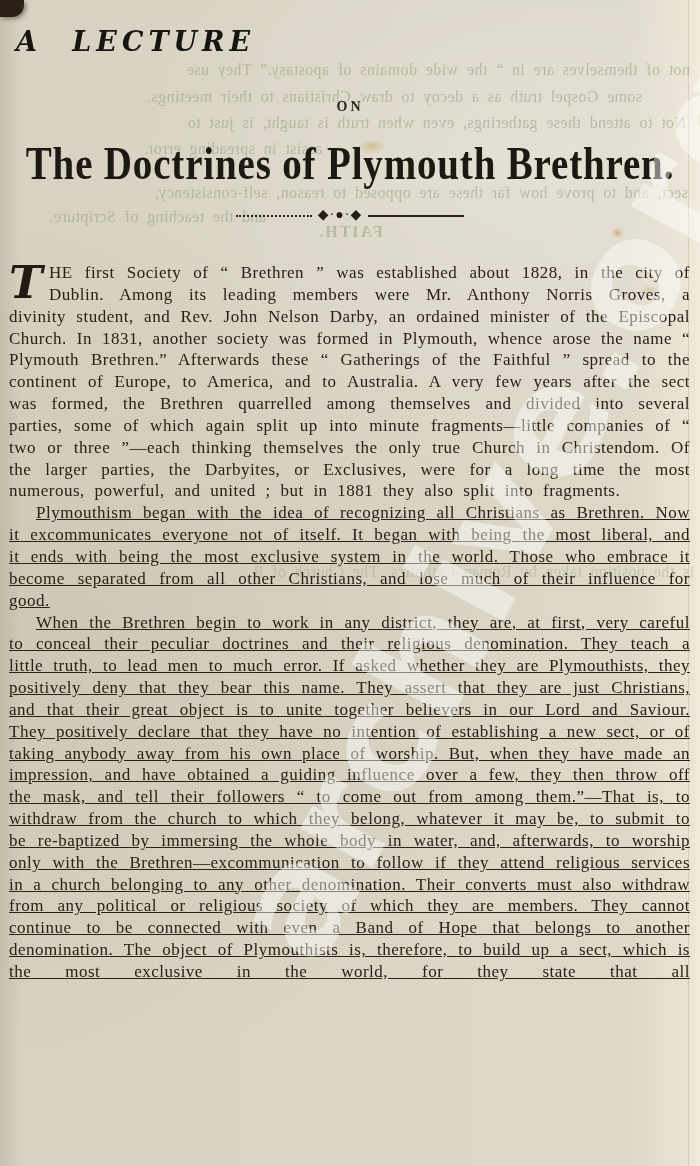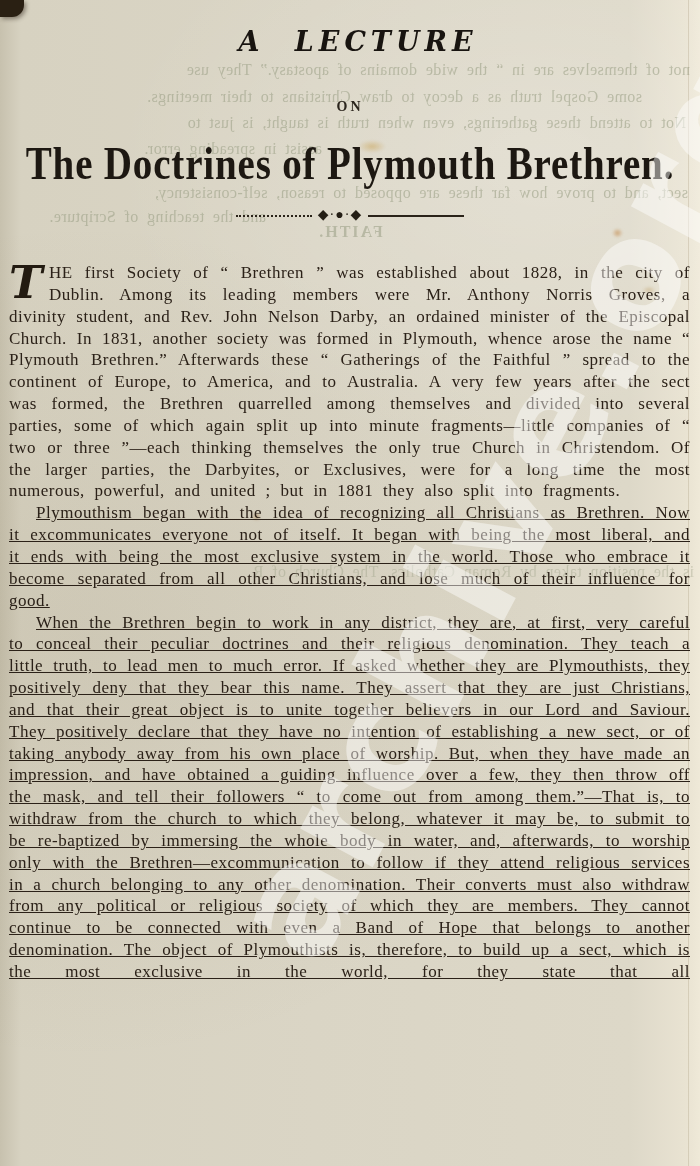--- a/index.html
+++ b/index.html
@@ -49,21 +49,21 @@
     position:absolute;left:195px;top:905px;
     font-family:"DejaVu Sans","Liberation Sans",sans-serif;
     font-weight:bold;font-size:150px;letter-spacing:3px;
     color:rgba(255,255,255,0.46);
     transform:rotate(-62deg);transform-origin:0 0;
     white-space:nowrap;pointer-events:none;
   }
 
   
   .kicker{
-    position:absolute;top:26px;left:16px;right:0;text-align:center;
+    position:absolute;top:26px;left:16px;right:0;text-align:left;
     font-family:"DejaVu Serif","Liberation Serif",serif;
     font-weight:bold;font-style:italic;
     font-size:27px;letter-spacing:5px;word-spacing:16px;
     color:#181410;
   }
   .conjunction{
     position:absolute;top:99px;left:0;right:0;text-align:center;
     font-size:14px;font-weight:bold;letter-spacing:3px;color:#2b251d;
   }
   .main-title{

